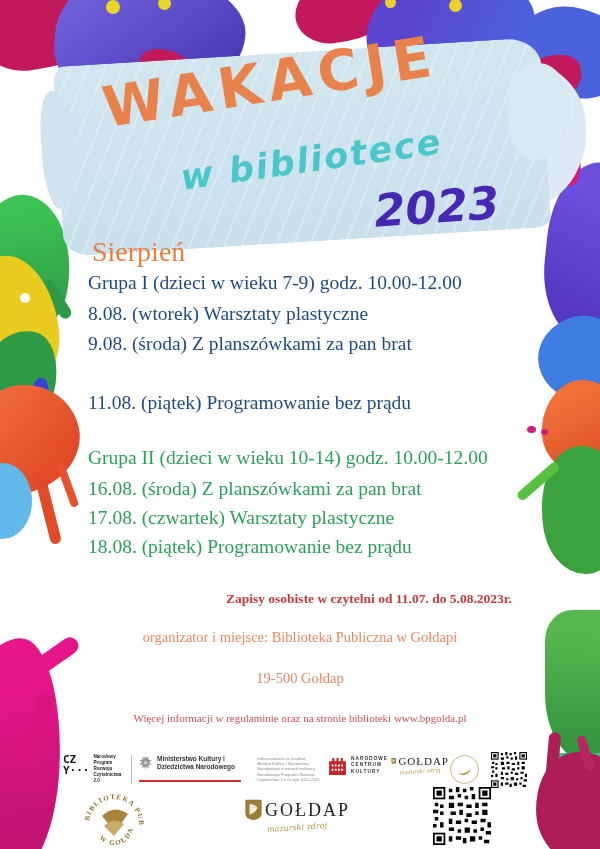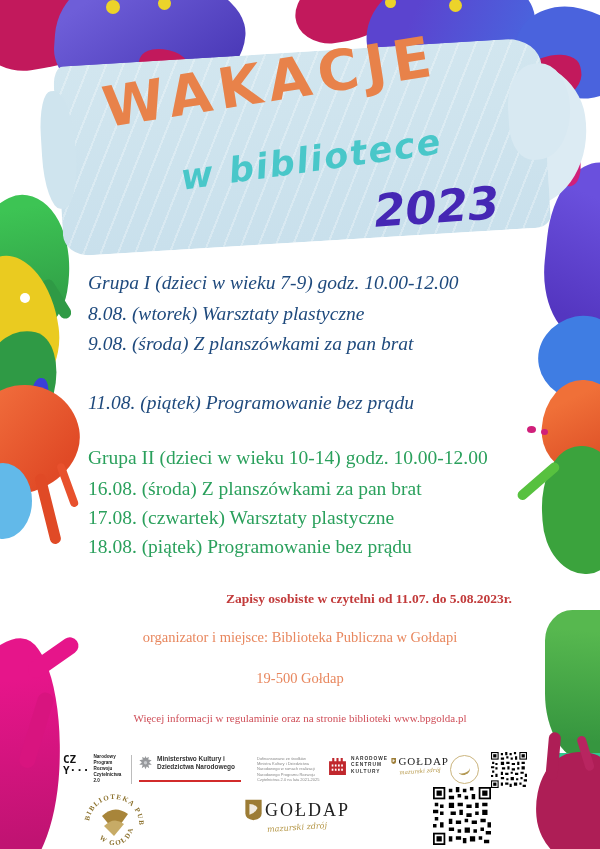--- a/index.html
+++ b/index.html
@@ -122,21 +122,21 @@
   .t-bibl{left:178px;top:158px;width:300px;transform:rotate(-8deg);transform-origin:left top;
     font-family:"DejaVu Sans",sans-serif;font-weight:bold;font-style:italic;font-size:35px;
     letter-spacing:2px;color:#49c7c9;}
   .t-year{left:374px;top:180px;width:140px;transform:rotate(-4deg);
     font-family:"DejaVu Sans",sans-serif;font-weight:bold;font-style:italic;font-size:45px;
     color:#4527b4;}
 
   
   .month{left:92px;top:236px;font-size:28px;color:#e87e3e;}
   .line{left:88px;width:440px;font-size:19.5px;white-space:nowrap;}
-  .g1{color:#1f4a7d;font-style:italic;}
+  .g1{color:#1f4a7d;}
   .g2{color:#2aa05c;}
 
   .signup{left:200px;top:591px;width:312px;text-align:right;font-size:13.5px;font-weight:bold;
     color:#c23b3b;}
   .org{left:100px;width:400px;text-align:center;font-size:14.5px;color:#e8875e;}
   .info{left:70px;top:712px;width:460px;text-align:center;font-size:11px;color:#cf4e58;}
 
   
   .f-row{font-family:"Liberation Sans",sans-serif;}
   .nprc{left:63px;top:754px;display:flex;gap:4px;}
@@ -201,20 +201,21 @@
   <div class="splash s-bl-mag"></div>
   <div class="splash s-br-green"></div>
   <div class="splash s-br-crim"></div>
 
   <div class="abs stroke-pale"></div>
   <div class="abs stroke-main"></div>
   <div class="abs t-wakacje">WAKACJE</div>
   <div class="abs t-bibl">w bibliotece</div>
   <div class="abs t-year">2023</div>
 
+  <div class="abs month">Sierpień</div>
 
   <div class="abs line g1" style="top:272px">Grupa I (dzieci w wieku 7-9) godz. 10.00-12.00</div>
   <div class="abs line g1" style="top:303px">8.08. (wtorek) Warsztaty plastyczne</div>
   <div class="abs line g1" style="top:333px">9.08. (środa) Z planszówkami za pan brat</div>
   <div class="abs line g1" style="top:392px">11.08. (piątek) Programowanie bez prądu</div>
 
   <div class="abs line g2" style="top:447px">Grupa II (dzieci w wieku 10-14) godz. 10.00-12.00</div>
   <div class="abs line g2" style="top:478px">16.08. (środa) Z planszówkami za pan brat</div>
   <div class="abs line g2" style="top:507px">17.08. (czwartek) Warsztaty plastyczne</div>
   <div class="abs line g2" style="top:536px">18.08. (piątek) Programowanie bez prądu</div>

